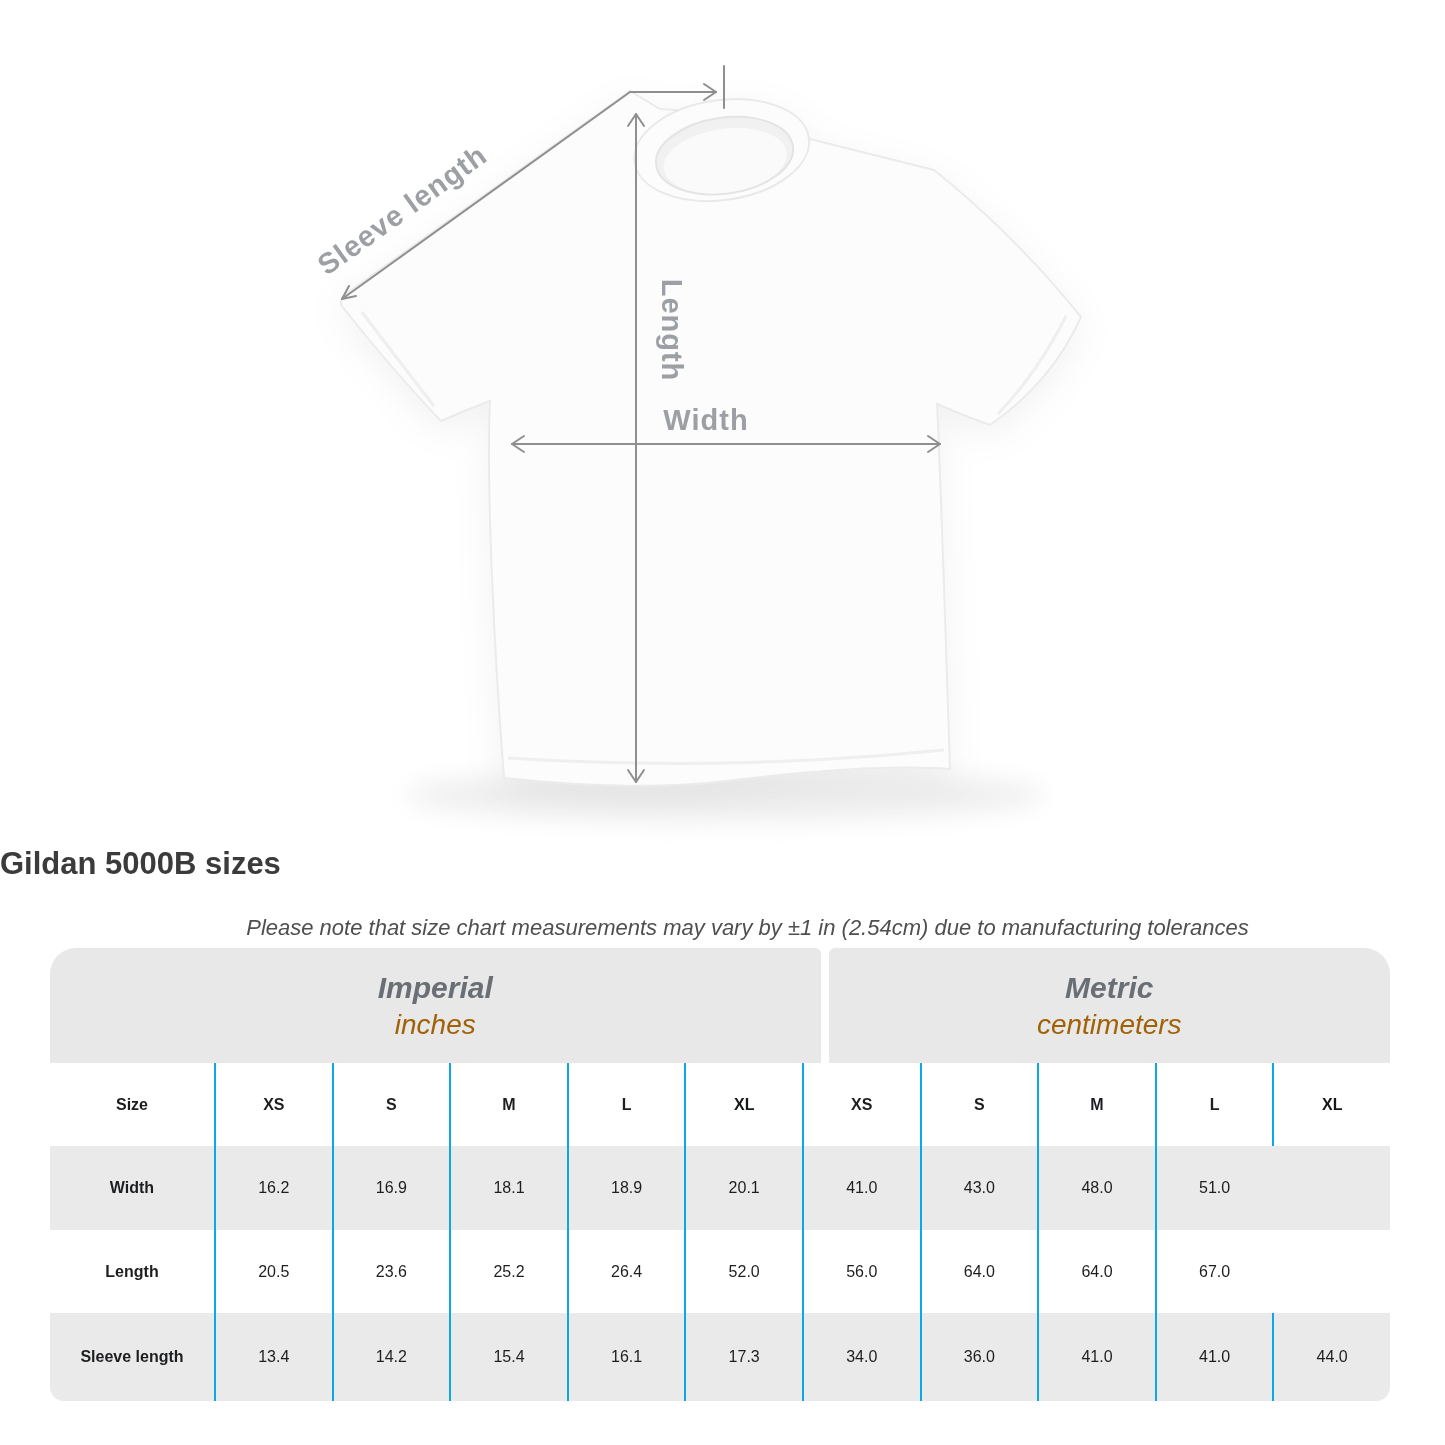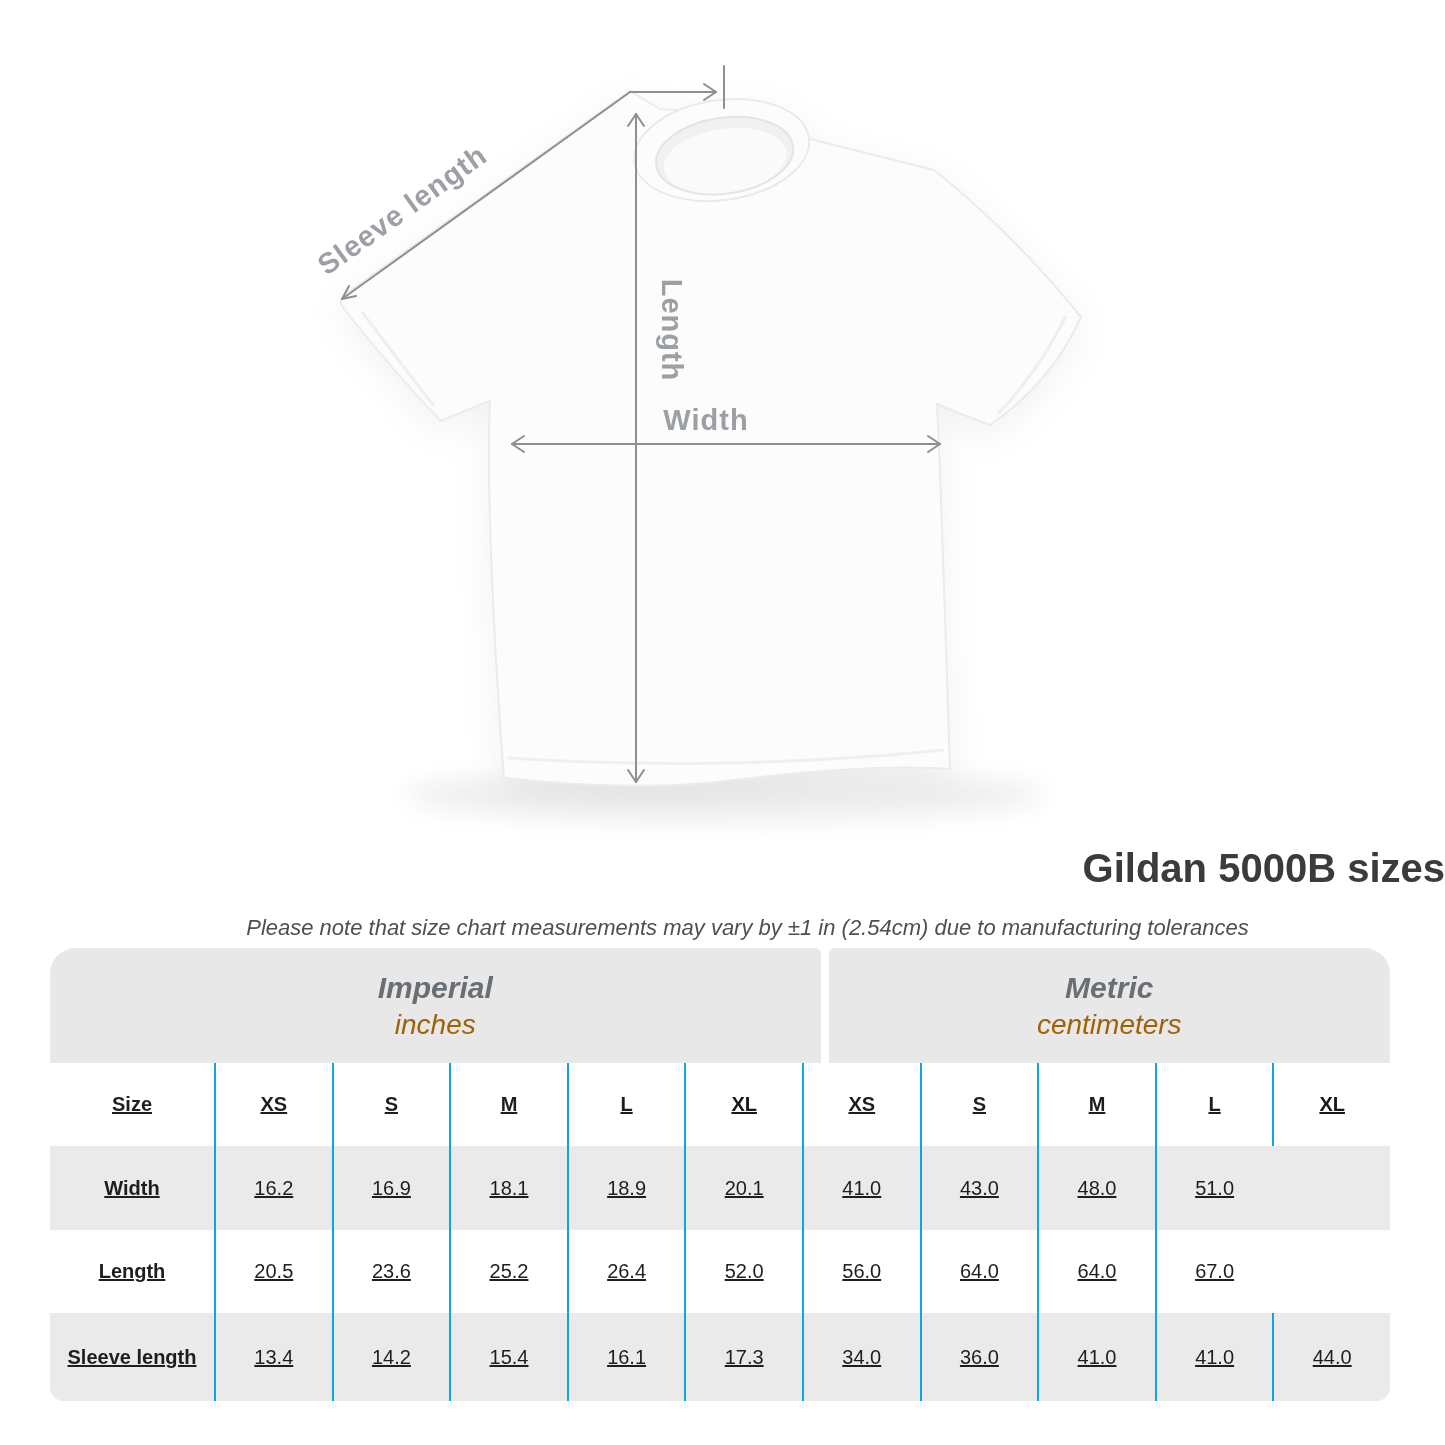--- a/index.html
+++ b/index.html
@@ -11,22 +11,22 @@
     overflow:hidden;
   }
   
   .diagram{position:absolute;left:0;top:0;}
   .shirt-main{filter:drop-shadow(0 10px 18px rgba(0,0,0,0.05));}
   .arrow-line{stroke:#8f8f8f;stroke-width:2;fill:none;stroke-linecap:round;stroke-linejoin:round;}
   .diagram-label{fill:#9c9fa3;font-weight:bold;font-size:29px;letter-spacing:1px;}
   
   .page-title{
     position:absolute;left:0;top:846px;width:100%;
-    text-align:right;margin:0;
-    font-size:40px;font-weight:bold;color:#3b3b3b;
+    text-align:left;margin:0;
+    font-size:31px;font-weight:bold;color:#3b3b3b;
   }
   .page-subtitle{
     position:absolute;left:0;top:915px;width:100%;
     text-align:center;margin:0;
     font-size:22px;font-style:italic;color:#4f4f4f;padding-left:25px;
   }
   
   .size-table{position:absolute;left:50px;top:948px;width:1340px;}
   .unit-band{display:flex;gap:8px;height:115px;}
   .unit-block{
@@ -34,21 +34,21 @@
     display:flex;flex-direction:column;align-items:center;justify-content:center;
     gap:4px;
   }
   .unit-block.imperial{width:796px;border-radius:26px 6px 0 0;}
   .unit-block.metric{width:580px;border-radius:6px 26px 0 0;}
   .unit-name{font-size:30px;font-weight:bold;font-style:italic;color:#696f75;}
   .unit-sub{font-size:28px;font-style:italic;color:#a16207;}
   .trow{display:grid;grid-template-columns:164px repeat(10,1fr);}
   .trow .cell{
     display:flex;align-items:center;justify-content:center;
-    font-size:20px;color:#1d1e20;text-decoration:underline;
+    font-size:16px;color:#1d1e20;
   }
   .trow .cell + .cell{border-left:2px solid #0ea5e9;}
   .row-sizes{height:83px;background:#ffffff;}
   .row-width{height:84px;background:#eaeaea;}
   .row-length{height:83px;background:#ffffff;}
   .row-sleeve{height:88px;background:#eaeaea;border-radius:0 0 14px 14px;}
   .head-cell{font-weight:bold;color:#70757c;}
   .head-cell.dark{color:#17181a;}
 </style>
 </head>

